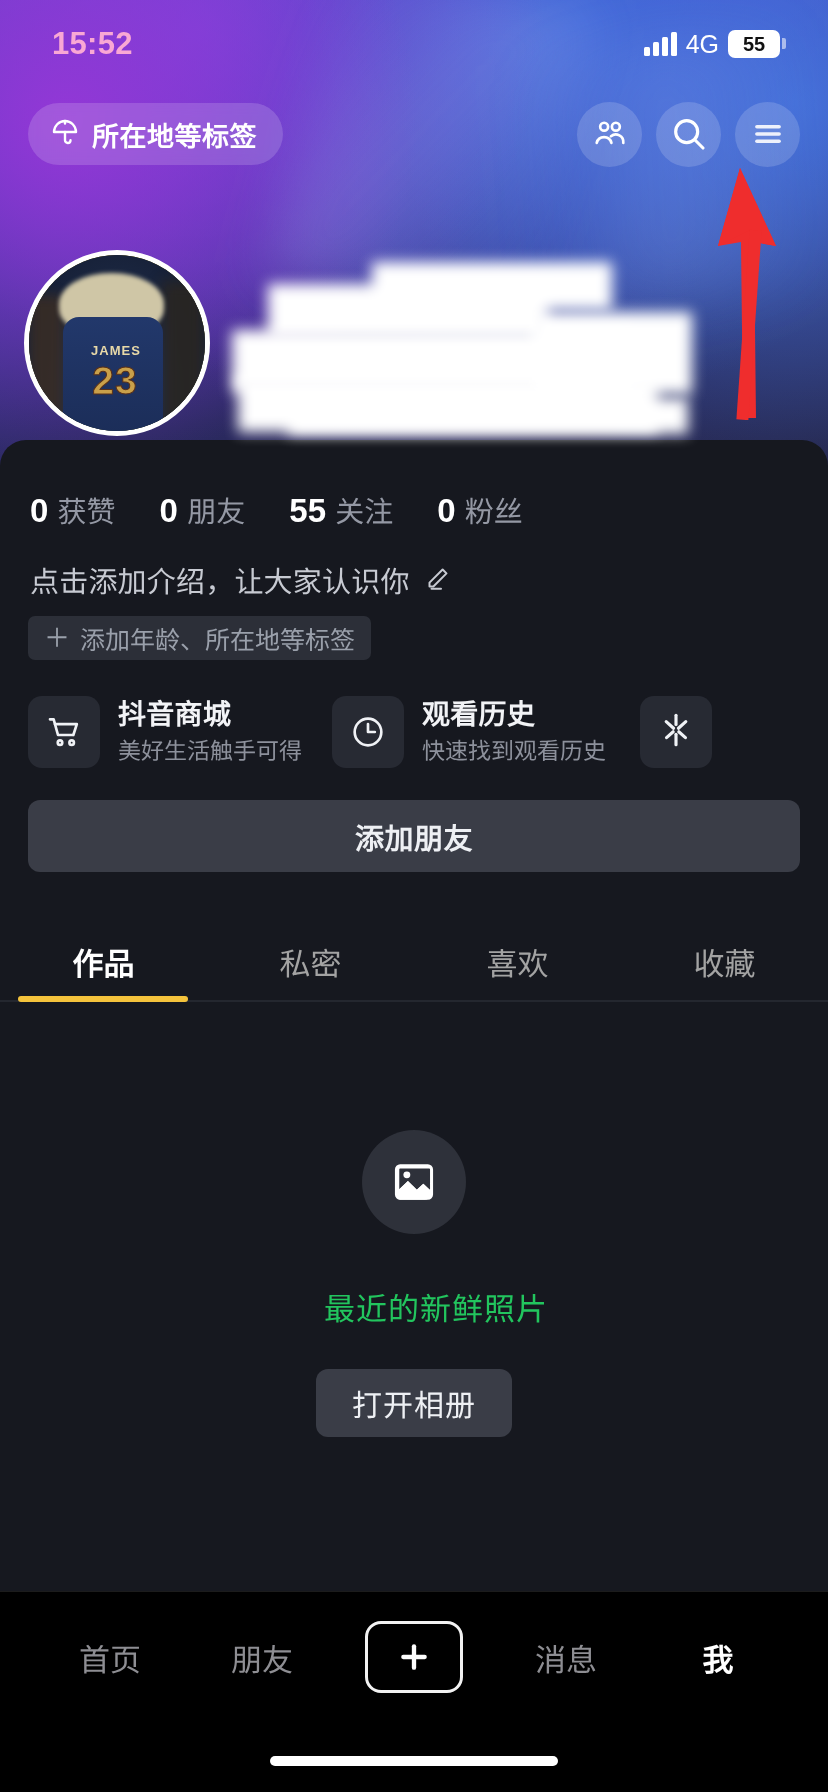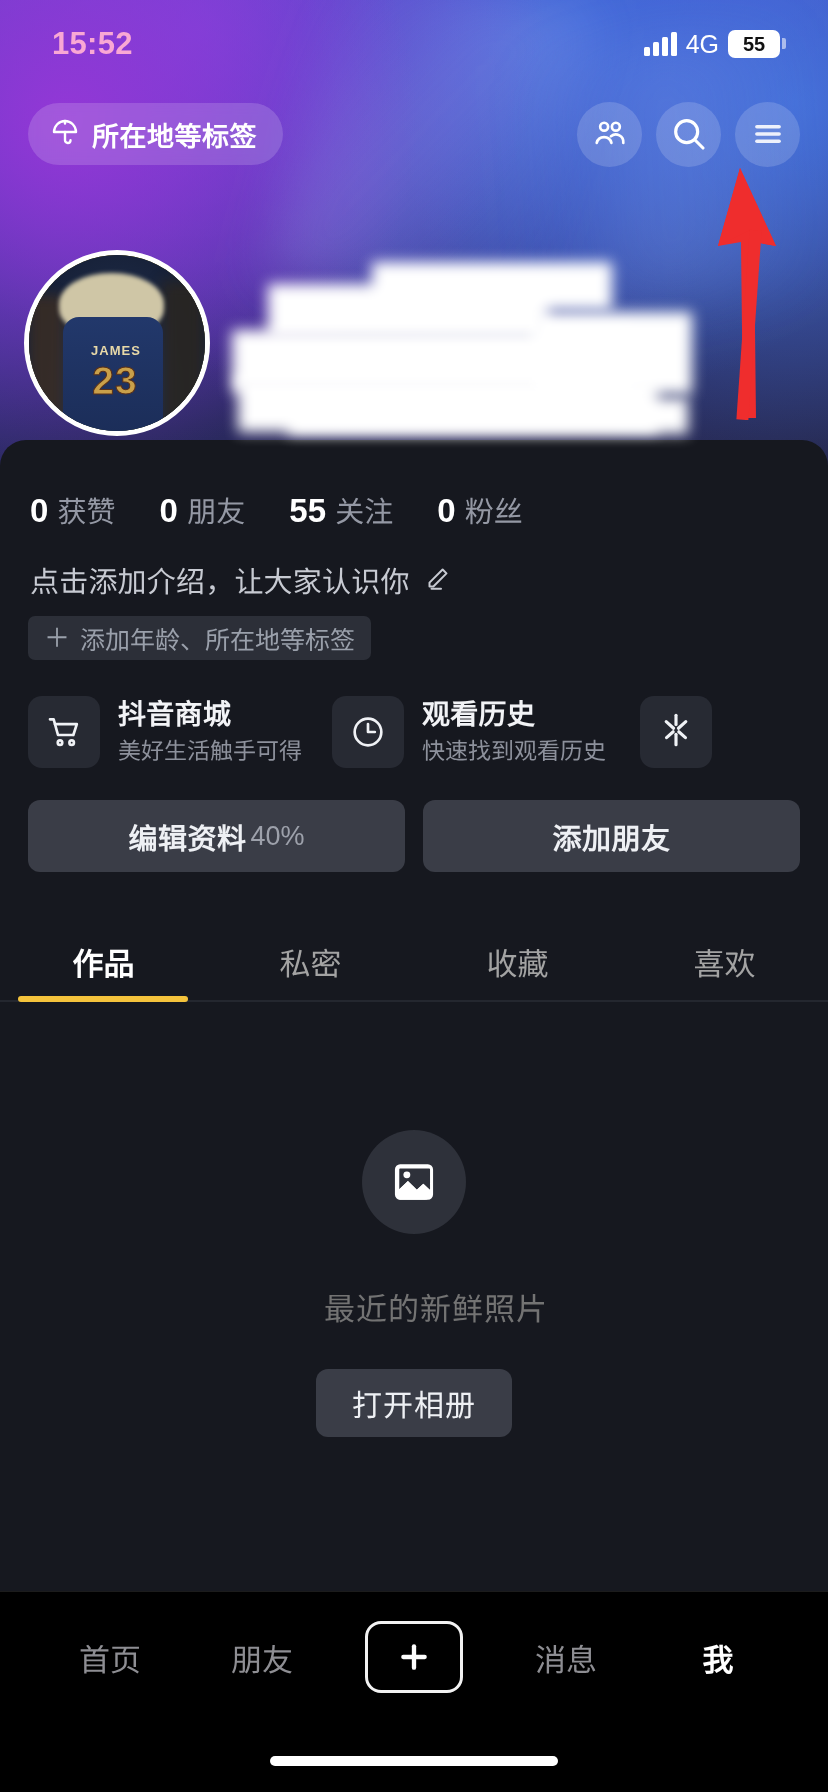--- a/index.html
+++ b/index.html
@@ -156,21 +156,21 @@
   .tabs{display:flex;align-items:flex-end;height:96px;margin-top:34px;position:relative;}
   .tab{flex:1;text-align:center;padding-bottom:18px;}
   .tab span{font-size:31px;color:#a3a3a3;font-weight:500;}
   .tab.active span{color:#fff;font-weight:700;}
   .tabline{position:absolute;left:0;bottom:0;width:828px;height:2px;background:#24272f;}
   .tabind{position:absolute;bottom:0;left:18px;width:170px;height:6px;border-radius:3px;background:#f4c33c;}
 
   
   .empty{display:flex;flex-direction:column;align-items:center;padding-top:128px;}
   .ph-circle{width:104px;height:104px;border-radius:50%;background:#2e313a;display:flex;align-items:center;justify-content:center;}
-  .empty-t{color:#737373;font-size:31px;font-weight:500;margin-top:50px;letter-spacing:1px;margin-left:44px;}
+  .empty-t{color:#22c55e;font-size:31px;font-weight:500;margin-top:50px;letter-spacing:1px;margin-left:44px;}
   .empty-btn{
     margin-top:40px;width:196px;height:68px;border-radius:12px;background:#3a3d47;
     display:flex;align-items:center;justify-content:center;
   }
   .empty-btn span{color:#eef0f4;font-size:30px;font-weight:500;letter-spacing:1px;}
 
   
   .bottomnav{
     position:absolute;left:0;bottom:0;width:828px;height:200px;background:#000;z-index:50;
     border-top:1px solid #1c1c1c;
@@ -354,40 +354,36 @@
               <path d="M17.6 7.2 13.4 11"></path>
             <path d="M6.6 16.4 10.4 13"></path>
               <path d="M17.4 16.4 13.6 13"></path>
           </svg>
         </span>
       </div>
     </div>
 
     <div class="actions">
       <div class="act">
-        <span class="a1">编辑资料</span>
-        <span class="a2">40%</span>
-      </div>
-      <div class="act">
         <span class="a1">添加朋友</span>
       </div>
     </div>
 
     <div class="tabs">
       <div class="tab active">
         <span>作品</span>
       </div>
       <div class="tab">
         <span>私密</span>
       </div>
       <div class="tab">
+        <span>喜欢</span>
+      </div>
+      <div class="tab">
         <span>收藏</span>
-      </div>
-      <div class="tab">
-        <span>喜欢</span>
       </div>
       <div class="tabline"></div>
       <div class="tabind"></div>
     </div>
 
     <div class="empty">
       <div class="ph-circle">
         <svg width="52" height="52" viewBox="0 0 24 24" fill="#ffffff">
           <path d="M5.6 3.8h12.8a2.4 2.4 0 0 1 2.4 2.4v11.6a2.4 2.4 0 0 1-2.4 2.4H5.6a2.4 2.4 0 0 1-2.4-2.4V6.2a2.4 2.4 0 0 1 2.4-2.4Zm0 2a.4.4 0 0 0-.4.4v9.1l4-3.8 4.1 4.1 3-2.8 3.1 2.9V6.2a.4.4 0 0 0-.4-.4Z"></path>
           <circle cx="8.7" cy="8.7" r="1.6"></circle>

